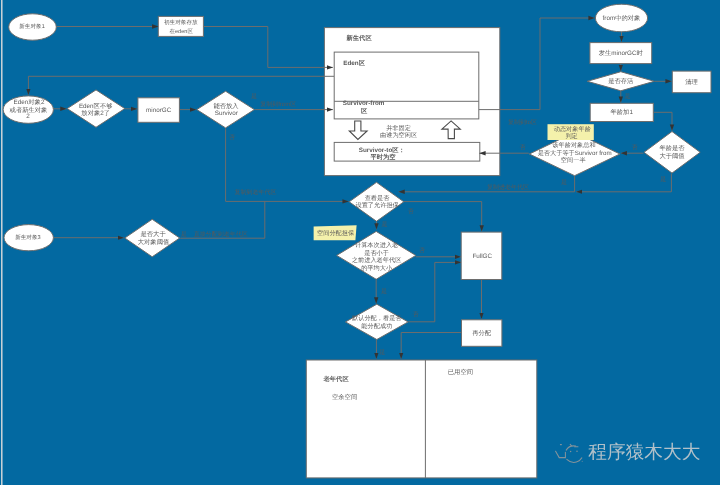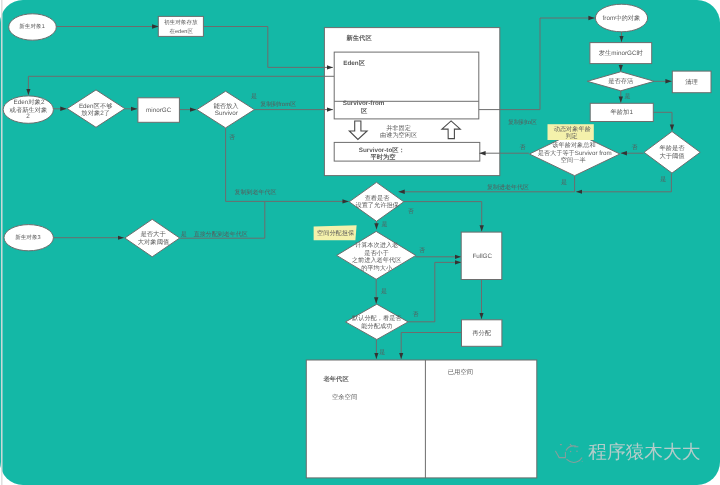--- a/index.html
+++ b/index.html
@@ -1,19 +1,19 @@
 <!DOCTYPE html>
 <html><head>
 <meta charset="utf-8">
 <style>
   html,body{margin:0;padding:0;background:#ffffff;
     -webkit-font-smoothing:antialiased;text-rendering:geometricPrecision;}
   body{width:720px;height:485px;overflow:hidden;
        font-family:"Liberation Sans",sans-serif;}
-  #stage{position:relative;width:720px;height:485px;background:#14b8a6;border-radius:23px;}
+  #stage{position:relative;width:720px;height:485px;background:#0369a1;}
   #sv{position:absolute;left:0;top:0;display:block;}
   .nd{fill:#ffffff;stroke:#6d6d6d;stroke-width:1;}
   .ln{fill:none;stroke:#6d6d6d;stroke-width:1;}
   .blk{stroke:#4a4a4a;stroke-width:1.1;}
   svg{shape-rendering:geometricPrecision;}
   text{fill:#595959;font-family:"Liberation Sans",sans-serif;
        paint-order:stroke fill;
        font-size:6.3px;dominant-baseline:middle;}
   .lbl{text-anchor:middle;}
   .sm{font-size:6.2px;}

